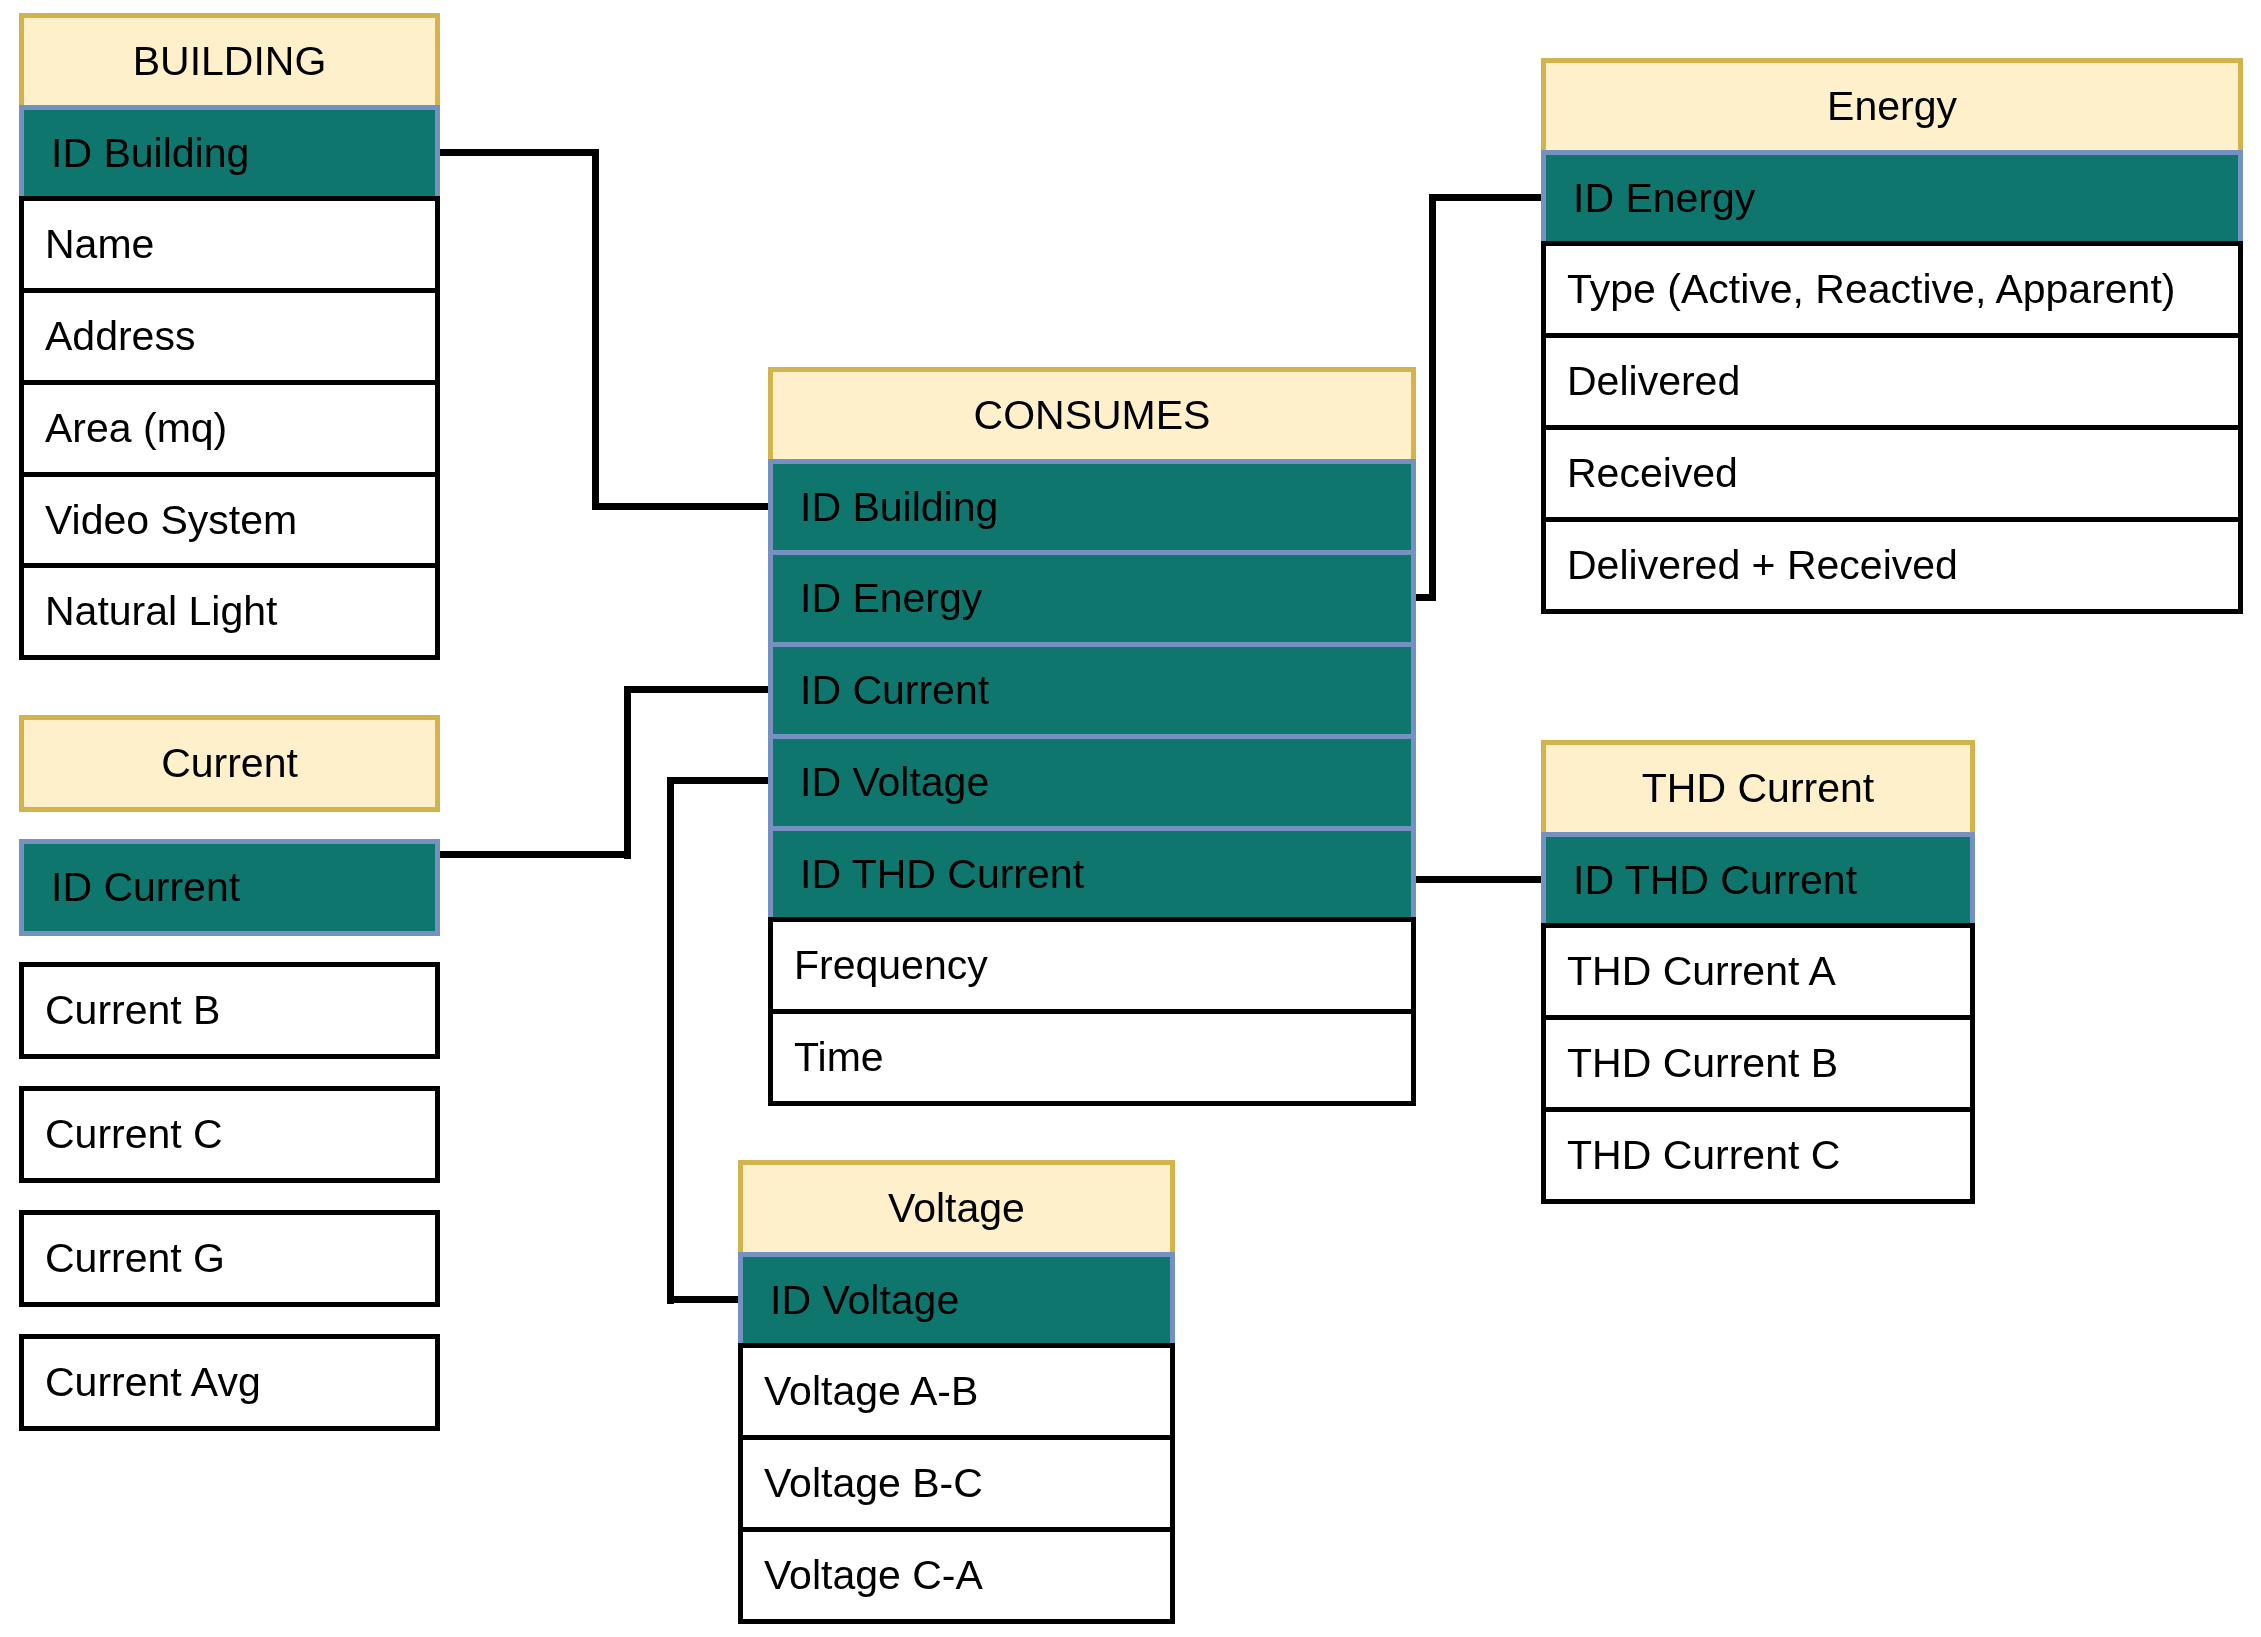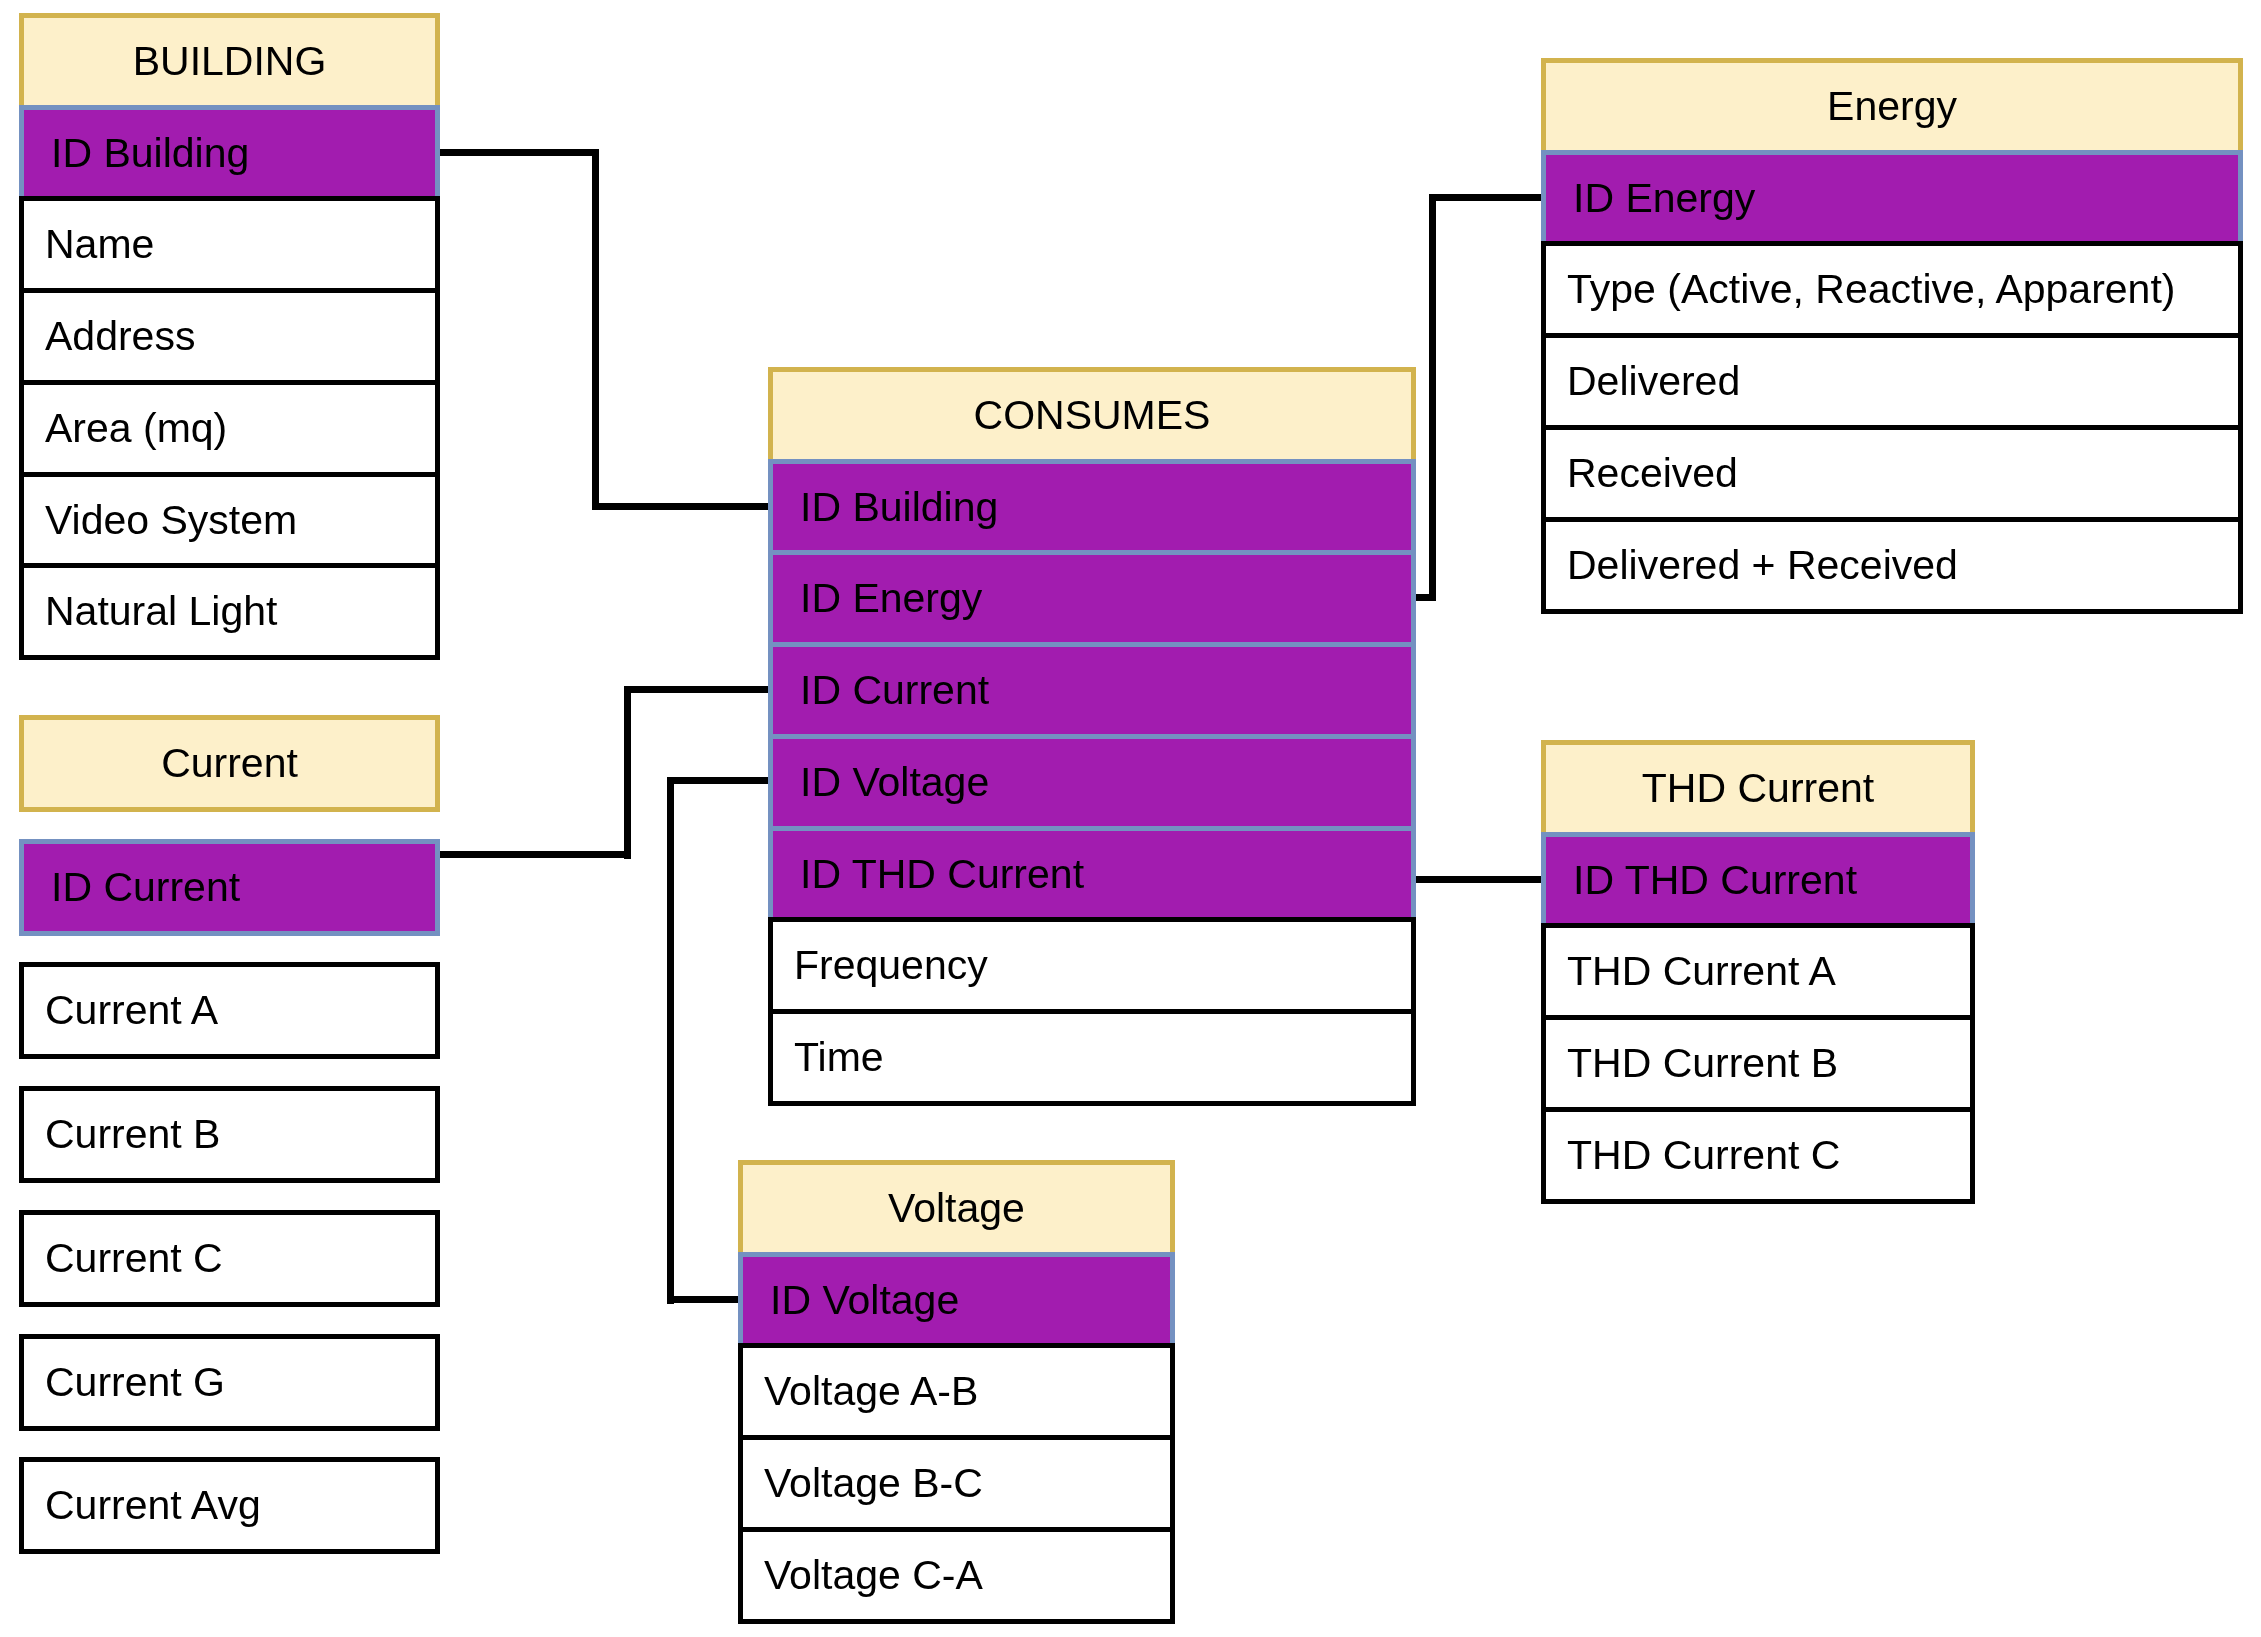--- a/index.html
+++ b/index.html
@@ -35,21 +35,21 @@
     margin-top: -5.3px;
   }
   .erow.hdr {
     justify-content: center;
     background: #FDF0CA;
     border: 5.3px solid #D2B34E;
     position: relative;
     z-index: 1;
   }
   .erow.key {
-    background: #a21caf;
+    background: #0f766e;
     border: 5.3px solid #7491C1;
     padding-left: 27px;
     position: relative;
     z-index: 2;
   }
   .erow.plain {
     background: #ffffff;
     border: 5.3px solid #000000;
     padding-left: 21px;
     position: relative;
@@ -89,21 +89,20 @@
     <div class="erow plain">Name</div>
     <div class="erow plain">Address</div>
     <div class="erow plain">Area (mq)</div>
     <div class="erow plain">Video System</div>
     <div class="erow plain">Natural Light</div>
   </div>
 
   <div class="entity" style="left:19px; top:715px; width:421px;gap:32px;">
     <div class="erow hdr">Current</div>
     <div class="erow key">ID Current</div>
-    <div class="erow plain">Current A</div>
     <div class="erow plain">Current B</div>
     <div class="erow plain">Current C</div>
     <div class="erow plain">Current G</div>
     <div class="erow plain">Current Avg</div>
   </div>
 
   <div class="entity" style="left:768px; top:367px; width:648px;">
     <div class="erow hdr">CONSUMES</div>
     <div class="erow key">ID Building</div>
     <div class="erow key">ID Energy</div>

